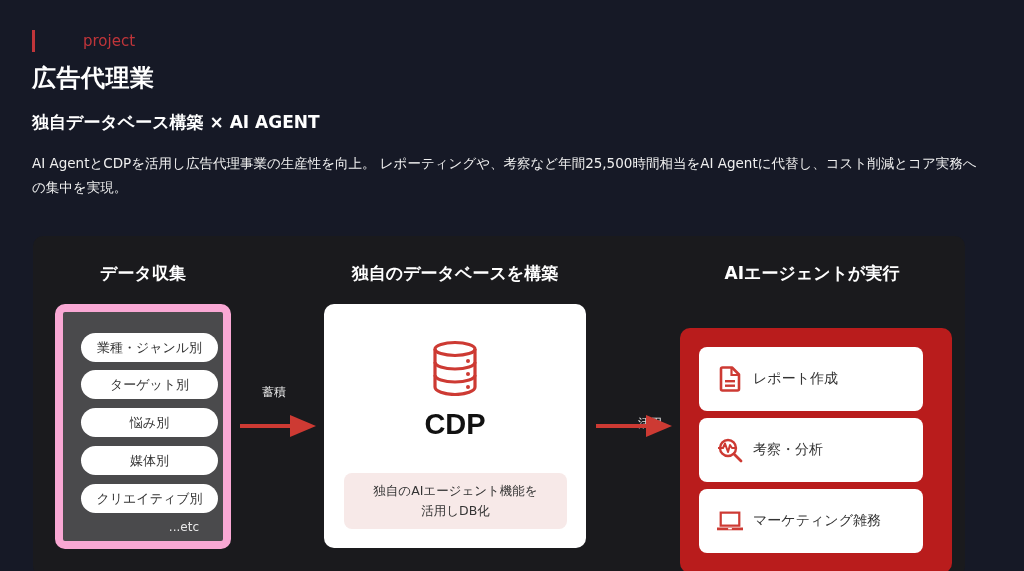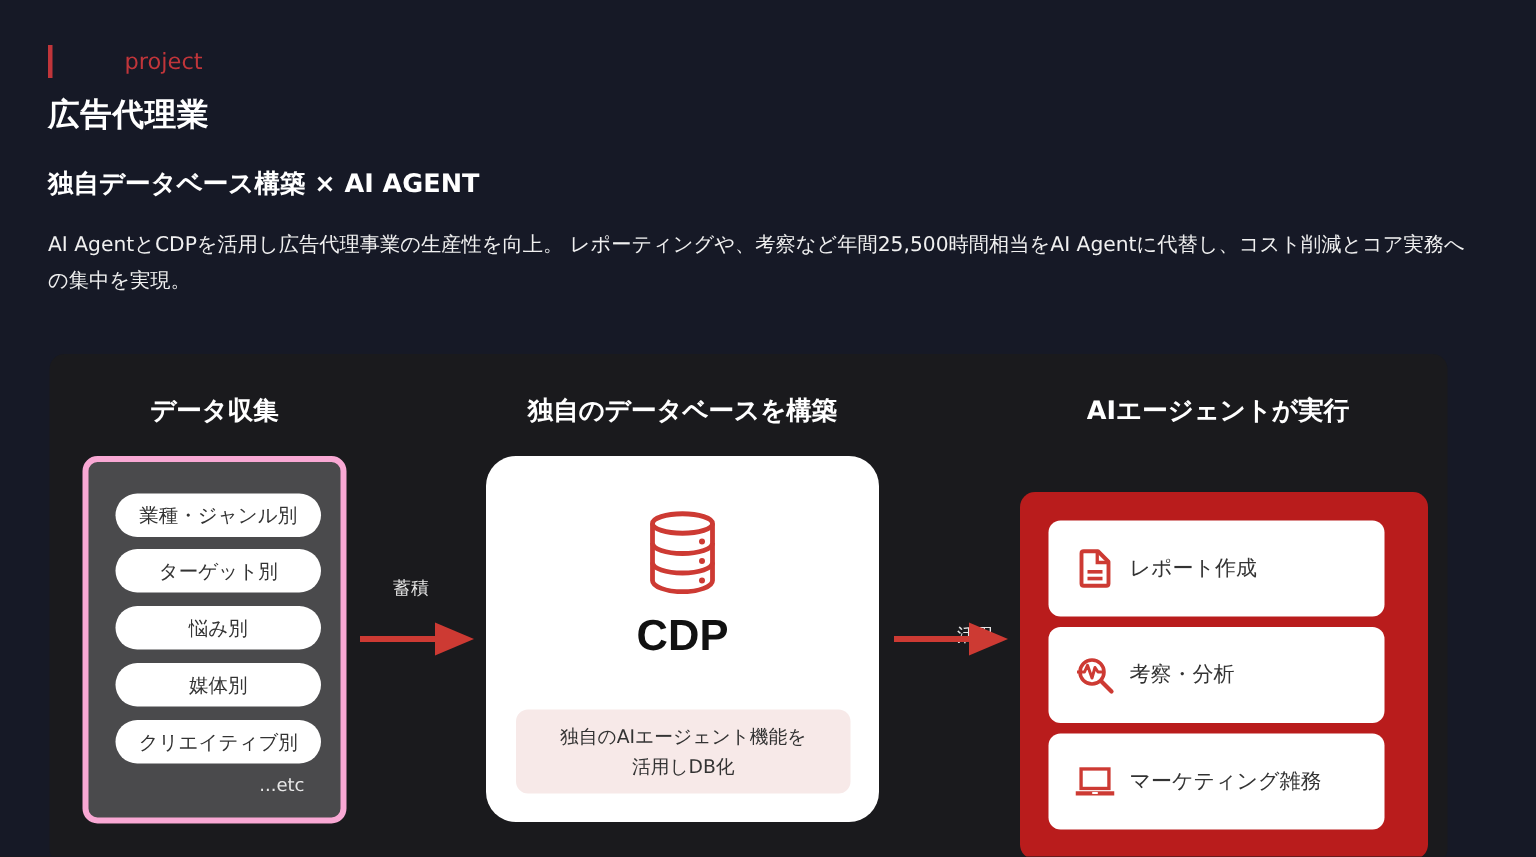--- a/index.html
+++ b/index.html
@@ -11,56 +11,56 @@
     position: relative;
   }
   .eyebrow {
     position: absolute; left: 32px; top: 30px;
     display: flex; align-items: center; height: 22px;
   }
   .eyebrow .bar { width: 3px; height: 22px; background: #c0353a; margin-right: 8px; }
   .eyebrow .txt { color: #c0353a; font-size: 15px; margin-left: 40px; }
   .title {
     position: absolute; left: 32px; top: 62px;
-    font-size: 21px; font-weight: bold; letter-spacing: 0.5px;
+    font-size: 24px; font-weight: bold; letter-spacing: 0.5px;
   }
   .subtitle {
     position: absolute; left: 32px; top: 111px;
     font-size: 17px; font-weight: bold;
   }
   .desc {
     position: absolute; left: 32px; top: 151px; width: 950px;
     font-size: 13.5px; line-height: 24px; color: #f0f0f0;
   }
   .panel {
     position: absolute; left: 33px; top: 236px; width: 932px; height: 340px;
     background: #1a1a1d; border-radius: 10px;
   }
   .col-title {
     position: absolute; font-size: 17px; font-weight: bold; color: #fff;
     text-align: center;
   }
   
   .collect-box {
     position: absolute; left: 22px; top: 68px; width: 176px; height: 245px;
-    background: #4a4a4c; border: 4px solid #f9a8d4; border-radius: 10px;
+    background: #4a4a4c; border: 8px solid #f9a8d4; border-radius: 10px;
   }
   .pill {
     position: absolute; left: 18px; width: 137px; height: 29px;
     background: #ffffff; border-radius: 15px;
     color: #333; font-size: 13px; display: flex; align-items: center; justify-content: center;
   }
   .etc { position: absolute; right: 24px; top: 208px; font-size: 12px; color: #e8e8e8; }
   
   .arrow-label { position: absolute; font-size: 12px; color: #e6e6e6; }
   .arrow { position: absolute; }
   
   .cdp-box {
     position: absolute; left: 291px; top: 68px; width: 262px; height: 244px;
-    background: #ffffff; border-radius: 20px;
+    background: #ffffff; border-radius: 10px;
   }
   .cdp-icon { position: absolute; left: 107px; top: 36px; }
   .cdp-label {
     position: absolute; left: 0; right: 0; top: 104px; text-align: center;
     font-size: 29px; font-weight: bold; color: #111;
     font-family: "Liberation Sans", sans-serif;
   }
   .cdp-note {
     position: absolute; left: 20px; top: 169px; width: 223px; height: 56px;
     background: #f7e9e8; border-radius: 8px; color: #333; font-size: 12.5px;

